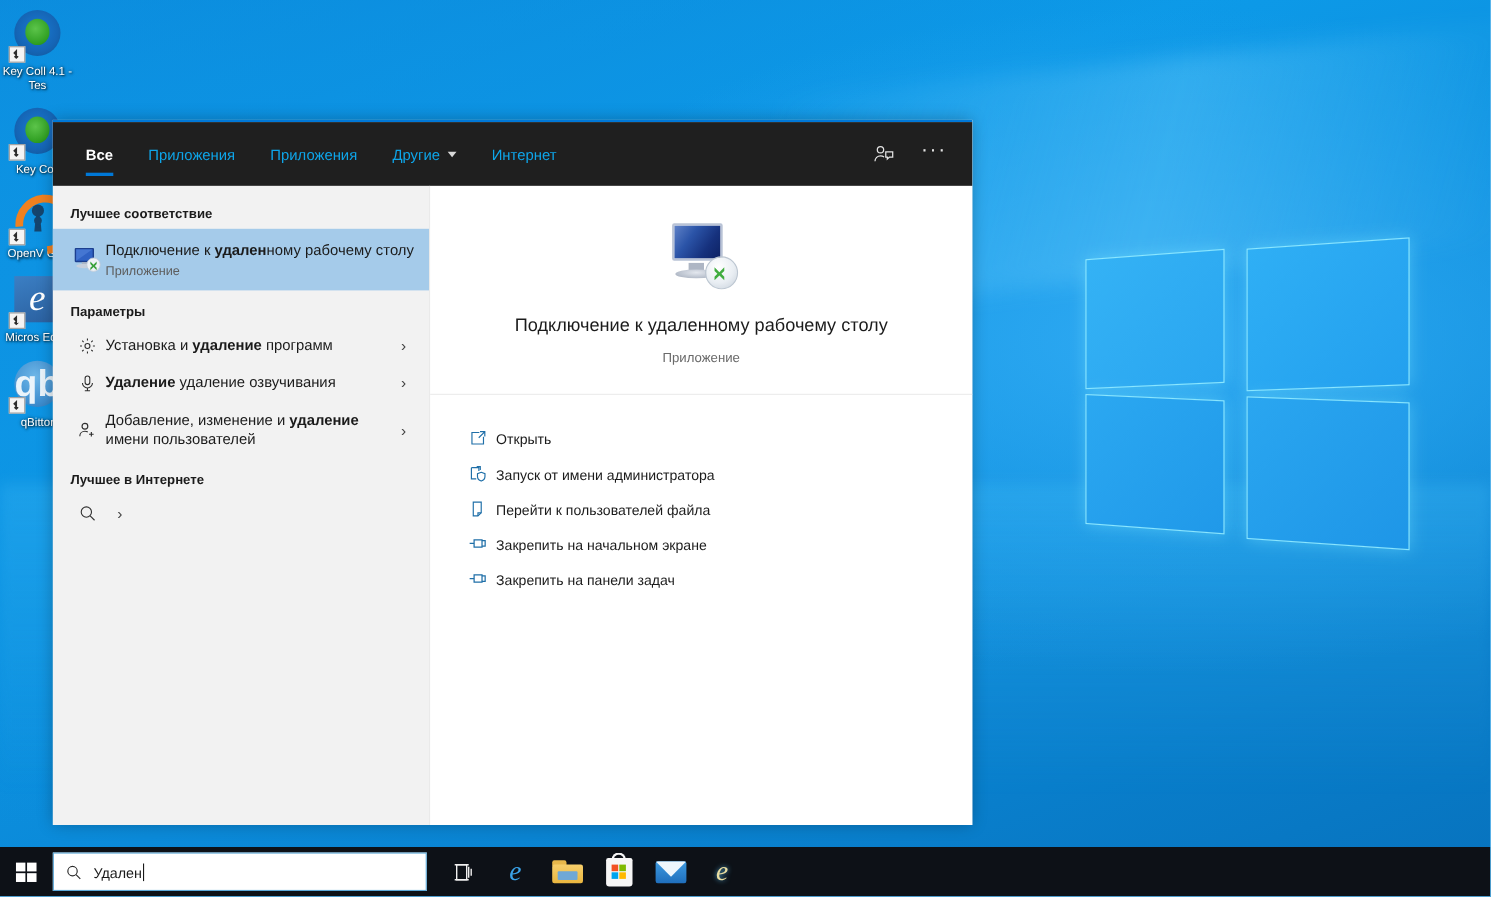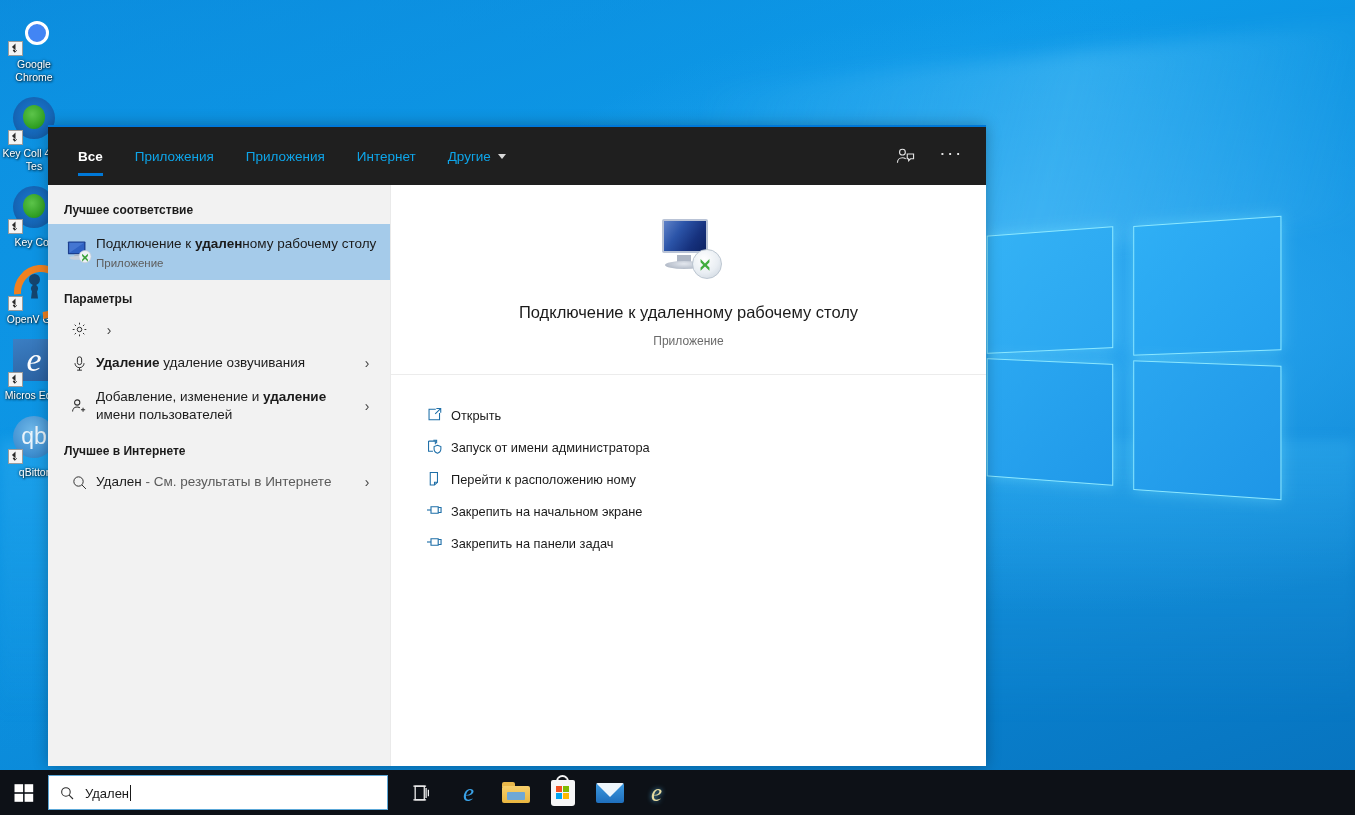--- a/index.html
+++ b/index.html
@@ -158,29 +158,29 @@
     font-family: "Liberation Serif", serif;
     font-size: 34px; font-style: italic; color: #fff; font-weight: 400;
     line-height: 1;
   }
   
   .ic-qb {
     width: 42px; height: 42px; margin: 3px auto 0;
     border-radius: 50%;
     background: radial-gradient(circle at 45% 35%, #6fb7e8 0%, #3f8fd0 65%, #2f76b4 100%);
     display: flex; align-items: center; justify-content: center;
-    font-size: 23px; font-weight: normal; color: #eaf4fb;
+    font-size: 34px; font-weight: bold; color: #eaf4fb;
     line-height: 1;
   }
 
   
   #search-panel {
     position: absolute;
-    left: 48px; top: 125px;
-    width: 938px; height: 641px;
+    left: 48px; top: 109px;
+    width: 836px; height: 641px;
     background: #f2f2f2;
     box-shadow: 0 0 14px rgba(0,0,0,0.28);
     display: flex; flex-direction: column;
     overflow: hidden;
   }
   #panel-topline { height: 2px; background: #0078d7; }
 
   
   #tabbar {
     height: 58px;
@@ -444,27 +444,20 @@
     <div id="hero">
       <div class="pane" id="p-tl"></div>
       <div class="pane" id="p-tr"></div>
       <div class="pane" id="p-bl"></div>
       <div class="pane" id="p-br"></div>
     </div>
   </div>
 
   <div id="desk-icons">
 
-    <div class="desk-icon">
-      <div class="di-glyph">
-        <div class="ic-chrome"></div>
-        <div class="shortcut-arrow"></div>
-      </div>
-      <div class="di-label">Google Chrome</div>
-    </div>
 
     <div class="desk-icon">
       <div class="di-glyph">
         <div class="ic-kc"></div>
         <div class="shortcut-arrow"></div>
       </div>
       <div class="di-label">Key Coll
 4.1 - Tes</div>
     </div>
 
@@ -513,25 +506,25 @@
       <div class="tab active">
         <span>Все</span>
       </div>
       <div class="tab">
         <span>Приложения</span>
       </div>
       <div class="tab">
         <span>Приложения</span>
       </div>
       <div class="tab">
-        <span>Интернет</span>
-      </div>
-      <div class="tab">
         <span>Другие</span>
         <span class="caret"></span>
+      </div>
+      <div class="tab">
+        <span>Интернет</span>
       </div>
 
       <div id="tab-spacer"></div>
 
       <div class="tb-icon">
         <svg width="21" height="21" viewBox="0 0 24 24" fill="none" stroke="currentColor" stroke-width="1.3">
           <circle cx="8.5" cy="7" r="3.3"></circle>
           <path d="M2.8 19c0-3.3 2.6-5.6 5.7-5.6 1.4 0 2.7.45 3.7 1.2"></path>
           <path d="M14 9.2h7.2v5.4h-3.4l-2.2 2.1v-2.1H14z"></path>
         </svg>
@@ -567,20 +560,23 @@
 
         <div class="section-head">Параметры</div>
 
         <div class="res-row">
           <div class="res-ico">
             <svg width="17" height="17" viewBox="0 0 24 24" fill="none" stroke="currentColor" stroke-width="1.4">
               <circle cx="12" cy="12" r="3.2"></circle>
               <path d="M12 2.4v2.6M12 19v2.6M21.6 12H19M5 12H2.4M18.8 5.2l-1.9 1.9M7.1 16.9l-1.9 1.9M18.8 18.8l-1.9-1.9M7.1 7.1L5.2 5.2"></path>
             </svg>
           </div>
+          <div class="res-text">
+            <div class="res-title"><span>Установка и </span><b>удаление</b><span> программ</span></div>
+          </div>
           <div class="res-chev">›</div>
         </div>
 
         <div class="res-row">
           <div class="res-ico">
             <svg width="17" height="17" viewBox="0 0 24 24" fill="none" stroke="currentColor" stroke-width="1.4">
               <rect x="9" y="2.6" width="6" height="11" rx="3"></rect>
               <path d="M5.6 11.5a6.4 6.4 0 0 0 12.8 0"></path>
               <path d="M12 17.9v3.5M8.6 21.4h6.8"></path>
             </svg>
@@ -606,23 +602,20 @@
         </div>
 
         <div class="section-head">Лучшее в Интернете</div>
 
         <div class="res-row">
           <div class="res-ico">
             <svg width="17" height="17" viewBox="0 0 24 24" fill="none" stroke="currentColor" stroke-width="1.4">
               <circle cx="10.6" cy="10.6" r="6.6"></circle>
               <path d="M15.5 15.5l5.6 5.6"></path>
             </svg>
-          </div>
-          <div class="res-text">
-            <div class="res-title"><span>Удален</span><span class="web-dim"> - См. результаты в Интернете</span></div>
           </div>
           <div class="res-chev">›</div>
         </div>
 
       </div>
 
       <div id="right-col">
 
         <div id="preview-head">
           <div id="app-icon-big">
@@ -662,21 +655,21 @@
             <div class="act-label">Запуск от имени администратора</div>
           </div>
 
           <div class="action-row">
             <div class="act-ico">
               <svg width="17" height="17" viewBox="0 0 24 24" fill="none" stroke="currentColor" stroke-width="1.5">
                 <path d="M6 3.6h10.2v13.6L12 21.2H6z"></path>
                 <path d="M16.2 17.2H12v4"></path>
               </svg>
             </div>
-            <div class="act-label">Перейти к расположению ному</div>
+            <div class="act-label">Перейти к пользователей файла</div>
           </div>
 
           <div class="action-row">
             <div class="act-ico">
               <svg width="18" height="18" viewBox="0 0 24 24" fill="none" stroke="currentColor" stroke-width="1.5">
                 <path d="M2.6 12h5.4"></path>
                 <path d="M8 7.6h9.6v8.8H8z"></path>
                 <path d="M17.6 8.6h3.8v6.8h-3.8"></path>
               </svg>
             </div>

